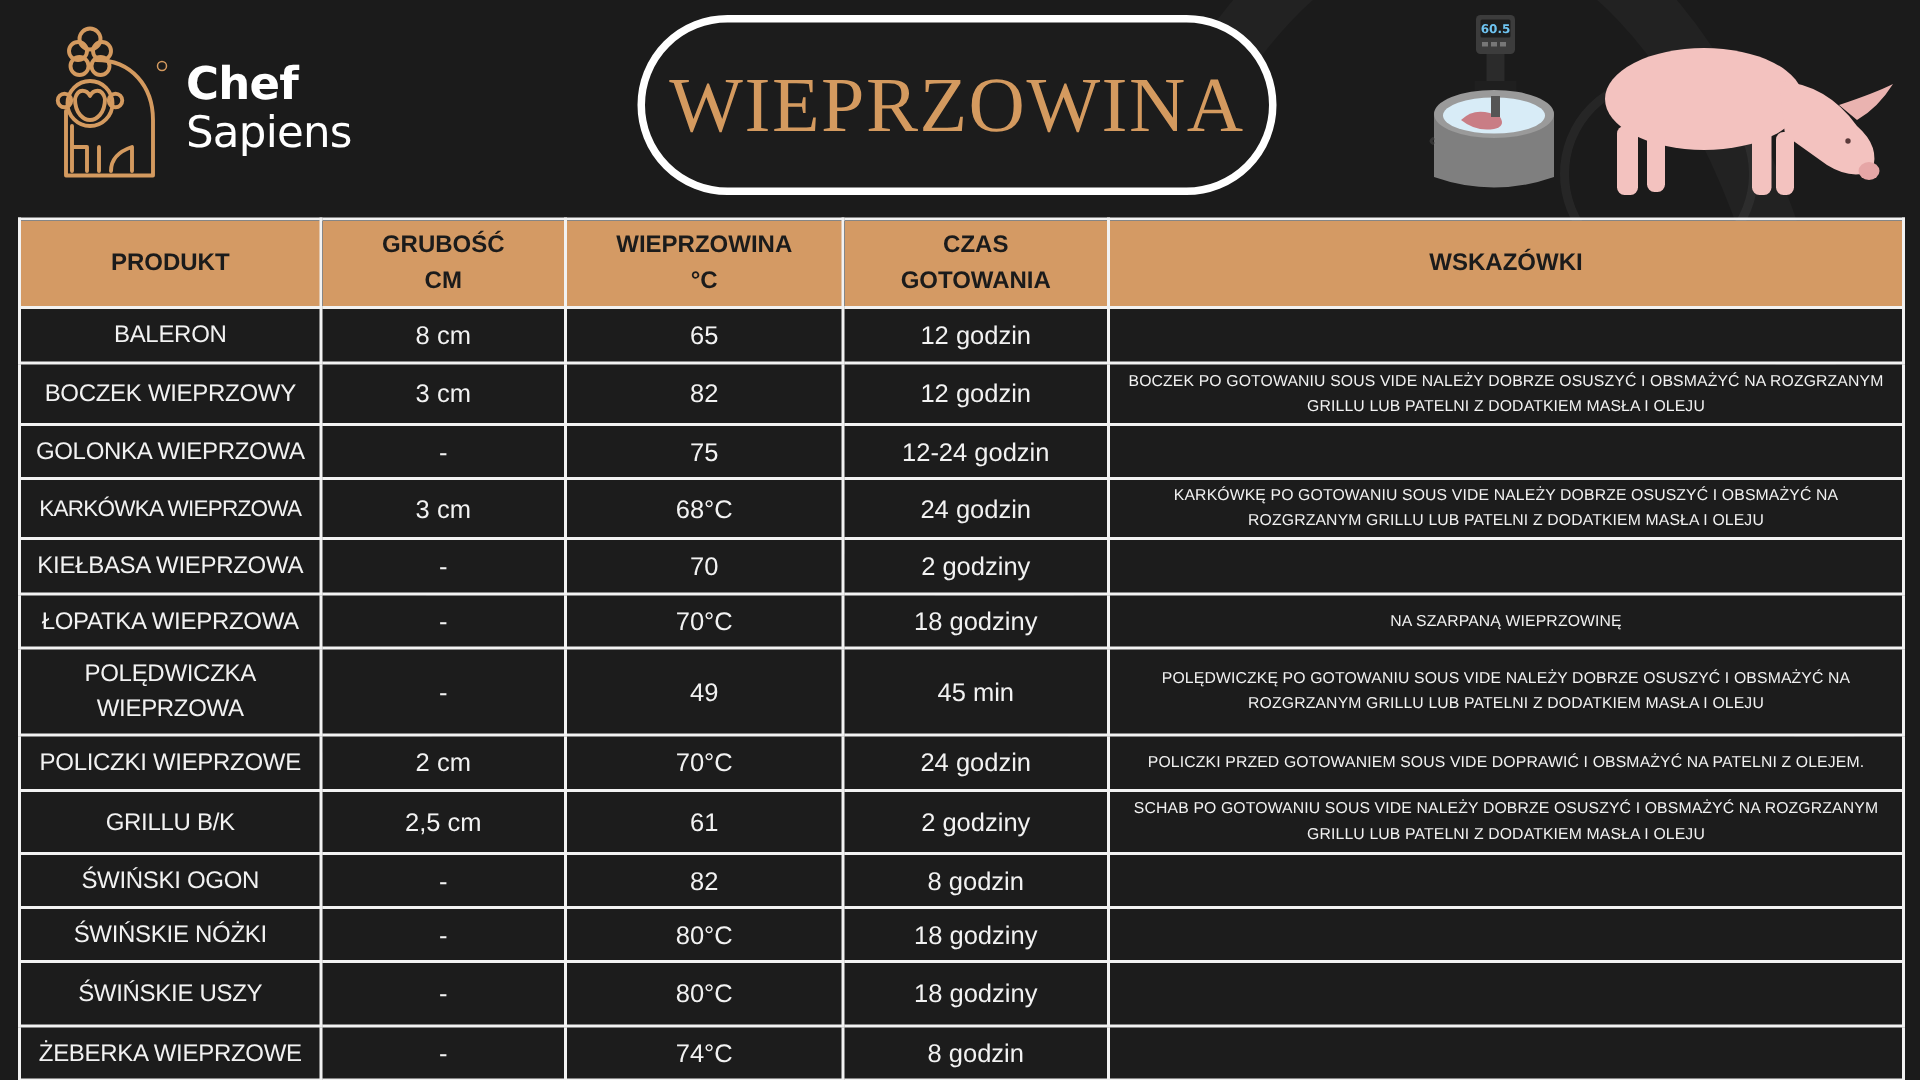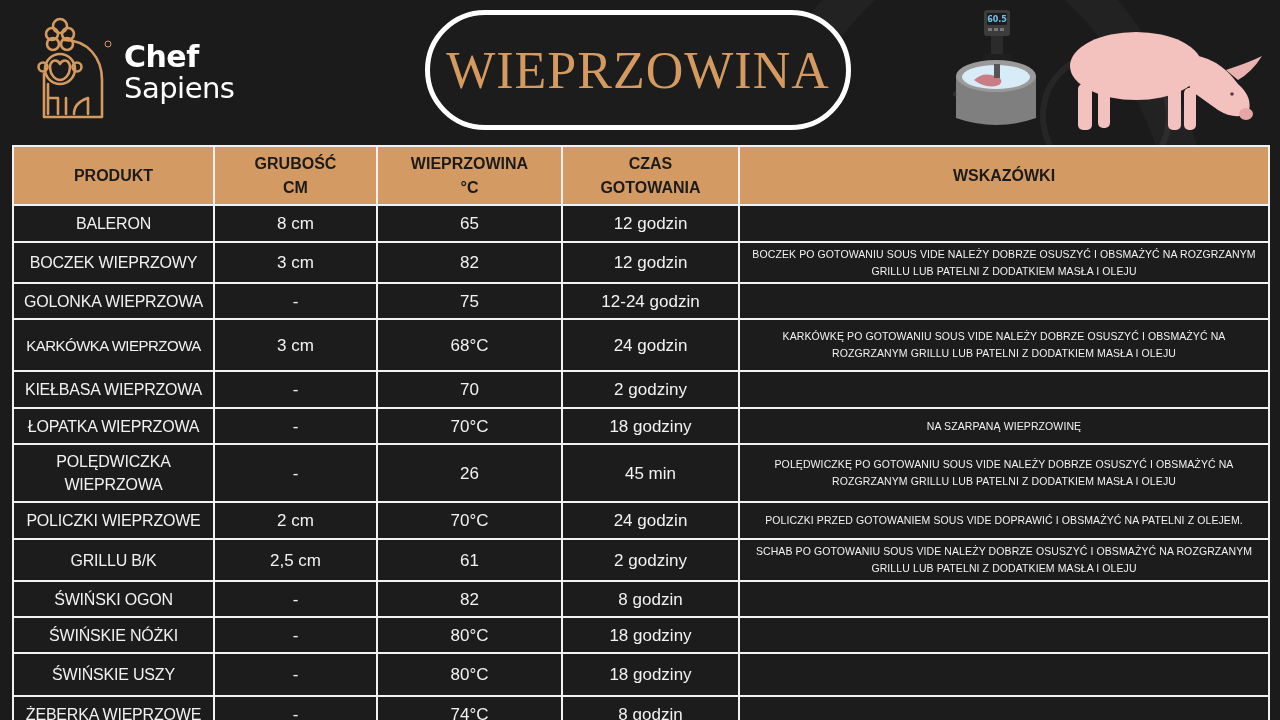--- a/index.html
+++ b/index.html
@@ -243,21 +243,21 @@
           <td>12 godzin</td>
           <td class="tip">BOCZEK PO GOTOWANIU SOUS VIDE NALEŻY DOBRZE OSUSZYĆ I OBSMAŻYĆ NA ROZGRZANYM GRILLU LUB PATELNI Z DODATKIEM MASŁA I OLEJU</td>
         </tr>
         <tr style="height:36px">
           <td class="prod">GOLONKA WIEPRZOWA</td>
           <td>-</td>
           <td>75</td>
           <td>12-24 godzin</td>
           <td class="tip"></td>
         </tr>
-        <tr style="height:52px">
+        <tr style="height:40px">
           <td class="prod" style="font-size:15px;letter-spacing:-0.5px">KARKÓWKA WIEPRZOWA</td>
           <td>3 cm</td>
           <td>68°C</td>
           <td>24 godzin</td>
           <td class="tip">KARKÓWKĘ PO GOTOWANIU SOUS VIDE NALEŻY DOBRZE OSUSZYĆ I OBSMAŻYĆ NA ROZGRZANYM GRILLU LUB PATELNI Z DODATKIEM MASŁA I OLEJU</td>
         </tr>
         <tr style="height:37px">
           <td class="prod">KIEŁBASA WIEPRZOWA</td>
           <td>-</td>
           <td>70</td>
@@ -267,21 +267,21 @@
         <tr style="height:36px">
           <td class="prod">ŁOPATKA WIEPRZOWA</td>
           <td>-</td>
           <td>70°C</td>
           <td>18 godziny</td>
           <td class="tip">NA SZARPANĄ WIEPRZOWINĘ</td>
         </tr>
         <tr style="height:58px">
           <td class="prod wrap" style="padding:0 30px">POLĘDWICZKA WIEPRZOWA</td>
           <td>-</td>
-          <td>26</td>
+          <td>49</td>
           <td>45 min</td>
           <td class="tip">POLĘDWICZKĘ PO GOTOWANIU SOUS VIDE NALEŻY DOBRZE OSUSZYĆ I OBSMAŻYĆ NA ROZGRZANYM GRILLU LUB PATELNI Z DODATKIEM MASŁA I OLEJU</td>
         </tr>
         <tr style="height:37px">
           <td class="prod">POLICZKI WIEPRZOWE</td>
           <td>2 cm</td>
           <td>70°C</td>
           <td>24 godzin</td>
           <td class="tip">POLICZKI PRZED GOTOWANIEM SOUS VIDE DOPRAWIĆ I  OBSMAŻYĆ NA PATELNI Z OLEJEM.</td>
         </tr>

